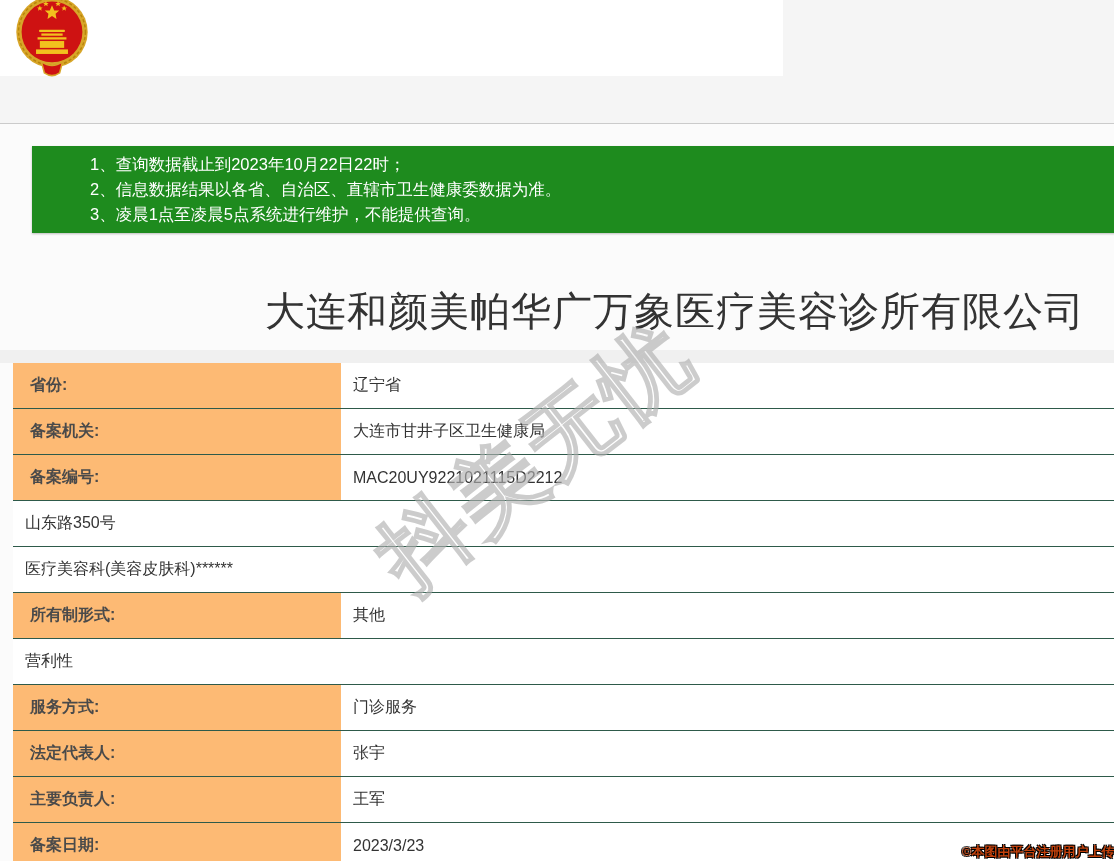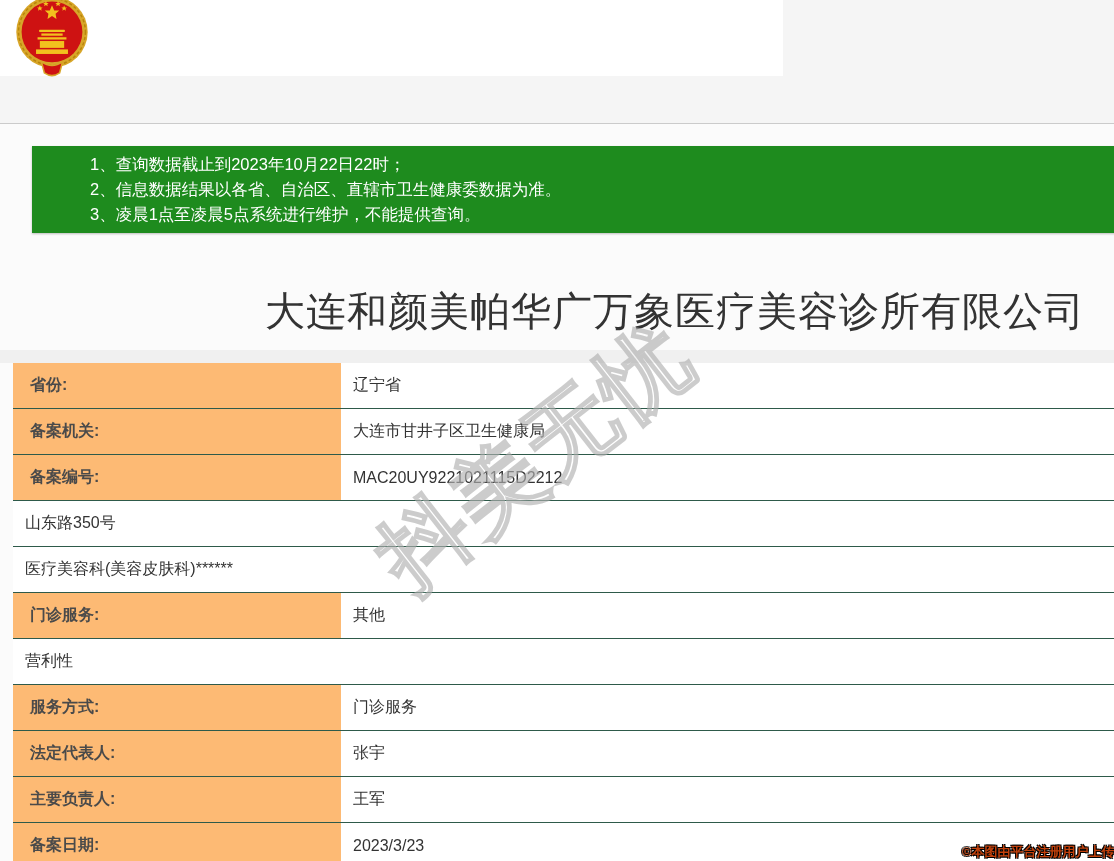--- a/index.html
+++ b/index.html
@@ -131,21 +131,21 @@
 
   <div class="info-row">
     <div class="cell-value">山东路350号</div>
   </div>
 
   <div class="info-row">
     <div class="cell-value">医疗美容科(美容皮肤科)******</div>
   </div>
 
   <div class="info-row">
-    <div class="cell-label">门诊服务:</div>
+    <div class="cell-label">所有制形式:</div>
     <div class="cell-value">其他</div>
   </div>
 
   <div class="info-row">
     <div class="cell-value">营利性</div>
   </div>
 
   <div class="info-row">
     <div class="cell-label">服务方式:</div>
     <div class="cell-value">门诊服务</div>

